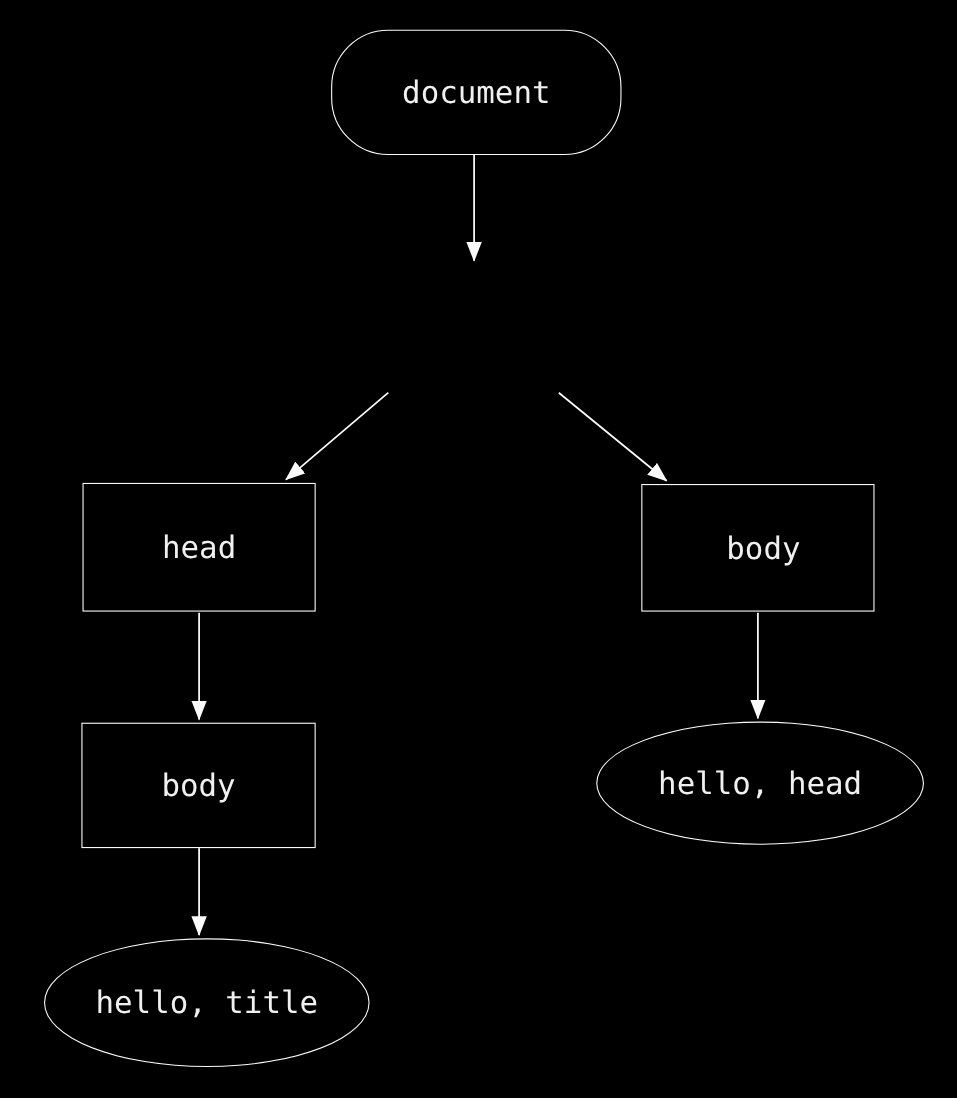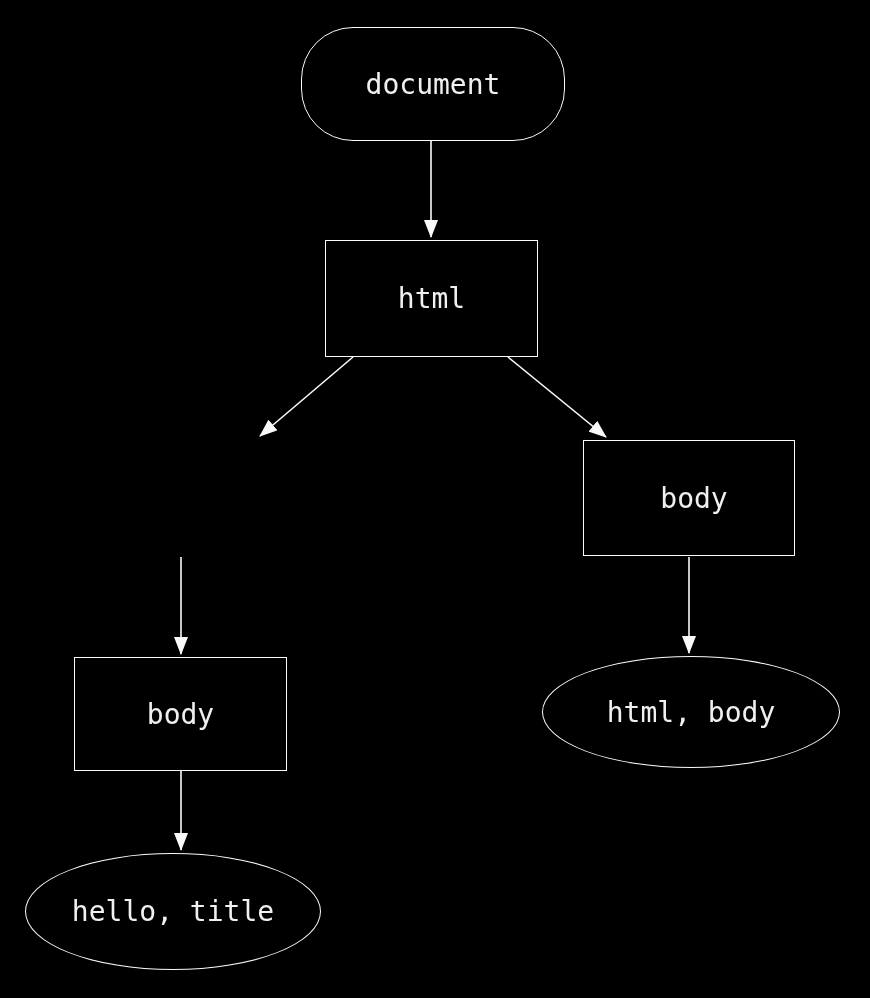--- a/index.html
+++ b/index.html
@@ -38,21 +38,21 @@
   }
   .shape-rounded { border-radius: 52px; justify-content: center; }
   .shape-rect    { border-radius: 0; }
   .shape-ellipse { border-radius: 50%; }
 
   .node-document    { left: 301px; top: 27px;  width: 264px; height: 114px; }
   .node-html        { left: 325px; top: 240px; width: 213px; height: 117px; }
   .node-head        { left: 75px;  top: 439px; width: 212px; height: 117px; }
   .node-body        { left: 583px; top: 440px; width: 212px; height: 116px; padding-left: 10px; }
   .node-title       { left: 74px;  top: 657px; width: 213px; height: 114px; }
-  .node-hello-title { left: 25px;  top: 853px; width: 296px; height: 117px; }
+  .node-hello-title { left: 40px;  top: 853px; width: 296px; height: 117px; }
   .node-hello-body  { left: 542px; top: 656px; width: 298px; height: 112px; }
 </style>
 </head>
 <body>
 
 <div class="canvas">
 
   <svg class="edges" viewBox="0 0 870 998" xmlns="http://www.w3.org/2000/svg">
     <defs>
       <marker id="arrowhead" markerUnits="userSpaceOnUse" markerWidth="18" markerHeight="14" refX="17" refY="7" orient="auto">
@@ -64,34 +64,34 @@
     <line x1="508" y1="357" x2="606" y2="437" stroke="#fafafa" stroke-width="1.6" marker-end="url(#arrowhead)"></line>
     <line x1="181" y1="557" x2="181" y2="654" stroke="#fafafa" stroke-width="1.6" marker-end="url(#arrowhead)"></line>
     <line x1="181" y1="771" x2="181" y2="850" stroke="#fafafa" stroke-width="1.6" marker-end="url(#arrowhead)"></line>
     <line x1="689" y1="557" x2="689" y2="653" stroke="#fafafa" stroke-width="1.6" marker-end="url(#arrowhead)"></line>
   </svg>
 
   <div class="node shape-rounded node-document">
     <span>document</span>
   </div>
 
-  <div class="node shape-rect node-html">
-    <span>html</span>
+
+  <div class="node shape-rect node-head">
+    <span>head</span>
   </div>
-
 
   <div class="node shape-rect node-body">
     <span>body</span>
   </div>
 
   <div class="node shape-rect node-title">
     <span>body</span>
   </div>
 
   <div class="node shape-ellipse node-hello-title">
     <span>hello, title</span>
   </div>
 
   <div class="node shape-ellipse node-hello-body">
-    <span>html, body</span>
+    <span>hello, head</span>
   </div>
 
 </div>
 
 </body></html>

